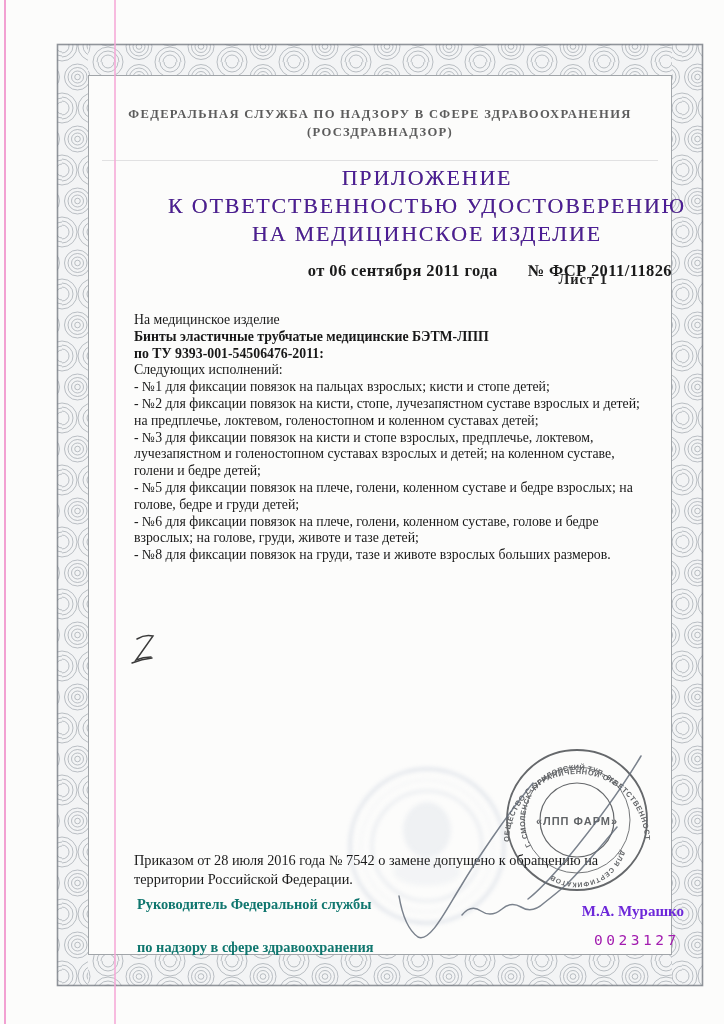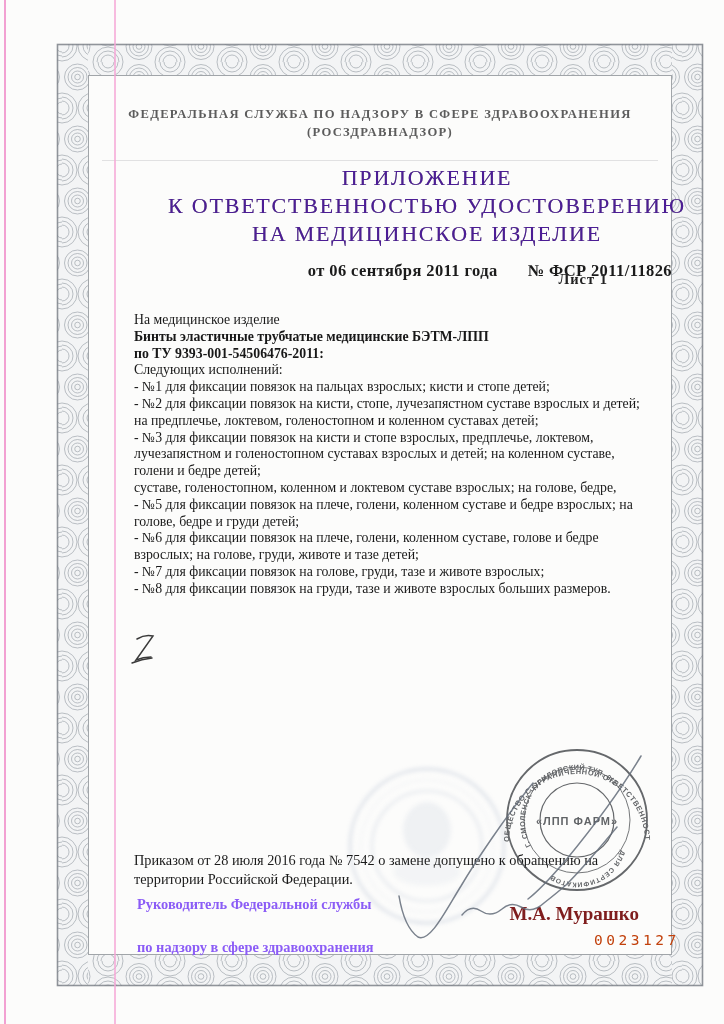--- a/index.html
+++ b/index.html
@@ -33,29 +33,29 @@
   .body-block{
     left:134px;top:312px;width:530px;
     font-size:13.8px;line-height:16.8px;color:#181818;
   }
   .body-block .ln{white-space:nowrap;}
   .body-block .bold{font-weight:700;}
   .order{
     left:134px;width:540px;font-size:14.3px;color:#1a1a1a;line-height:19px;
   }
   .signer{
-    left:137px;width:360px;font-weight:700;font-size:14.4px;color:#8b5cf6;line-height:19px;
+    left:137px;width:360px;font-weight:700;font-size:14.4px;color:#0f766e;line-height:19px;
   }
   .signer-name{
-    left:479px;top:903px;width:160px;text-align:right;
-    font-weight:700;font-size:19px;color:#7f1d1d;
+    left:524px;top:903px;width:160px;text-align:right;
+    font-weight:700;font-size:15px;color:#6d28d9;
   }
   .serial{
     left:594px;top:932px;font-family:"DejaVu Sans Mono",monospace;
-    font-size:14.5px;letter-spacing:3.5px;color:#c2410c;
+    font-size:14.5px;letter-spacing:3.5px;color:#a21caf;
   }
   
   .scanline{top:0;height:1024px;}
   .scan1{left:4px;width:2px;background:#f091ca;opacity:.85;}
   .scan2{left:114px;width:2px;background:#f5a6d6;opacity:.75;}
 </style>
 </head>
 <body>
 
 <div class="page">
@@ -134,26 +134,24 @@
     <div class="ln">На медицинское изделие</div>
     <div class="ln bold">Бинты эластичные трубчатые медицинские БЭТМ-ЛПП</div>
     <div class="ln bold">по ТУ 9393-001-54506476-2011:</div>
     <div class="ln">Следующих исполнений:</div>
     <div class="ln">- №1 для фиксации повязок на пальцах взрослых; кисти и стопе детей;</div>
     <div class="ln">- №2 для фиксации повязок на кисти, стопе, лучезапястном суставе взрослых и детей;</div>
     <div class="ln">на предплечье, локтевом, голеностопном и коленном суставах детей;</div>
     <div class="ln">- №3 для фиксации повязок на кисти и стопе взрослых, предплечье, локтевом,</div>
     <div class="ln">лучезапястном и голеностопном суставах взрослых и детей; на коленном суставе,</div>
     <div class="ln">голени и бедре детей;</div>
-    <div class="ln">суставе, голеностопном, коленном и локтевом суставе взрослых; на голове, бедре,</div>
     <div class="ln">- №5 для фиксации повязок на плече, голени, коленном суставе и бедре взрослых; на</div>
     <div class="ln">голове, бедре и груди детей;</div>
     <div class="ln">- №6 для фиксации повязок на плече, голени, коленном суставе, голове и бедре</div>
     <div class="ln">взрослых; на голове, груди, животе и тазе детей;</div>
-    <div class="ln">- №7 для фиксации повязок на голове, груди, тазе и животе взрослых;</div>
     <div class="ln">- №8 для фиксации повязок на груди, тазе и животе взрослых больших размеров.</div>
   </div>
 
   <svg class="abs" width="60" height="50" viewBox="0 0 60 50" style="left:120px;top:625px">
     <g stroke="#3a3a3a" stroke-width="1.5" fill="none" stroke-linecap="round">
       <path d="M17 14 q 8 -5 16 -3 l -17 24 q 7 -3 15 -3"></path>
       <path d="M12 38 q 10 -4 20 -5"></path>
     </g>
   </svg>
 

